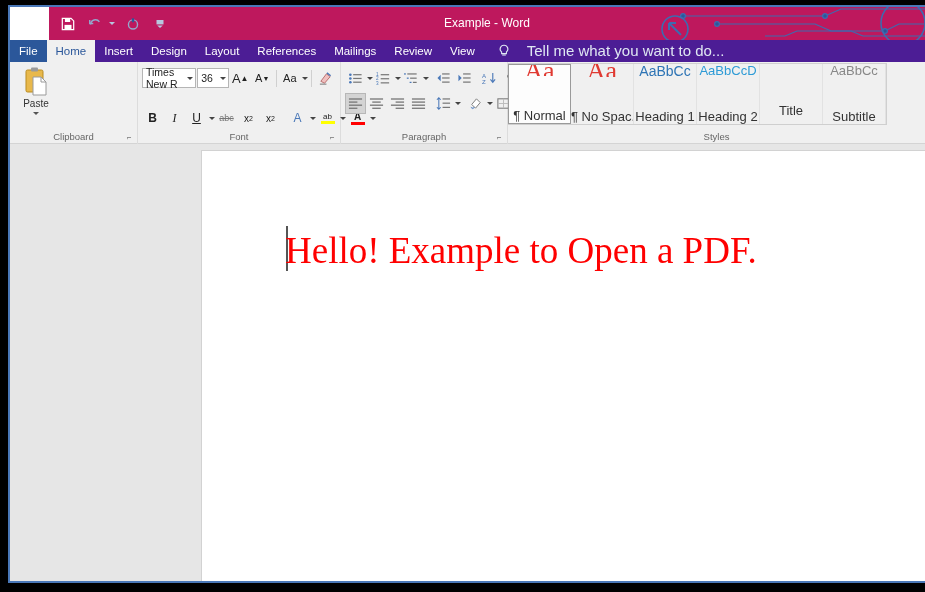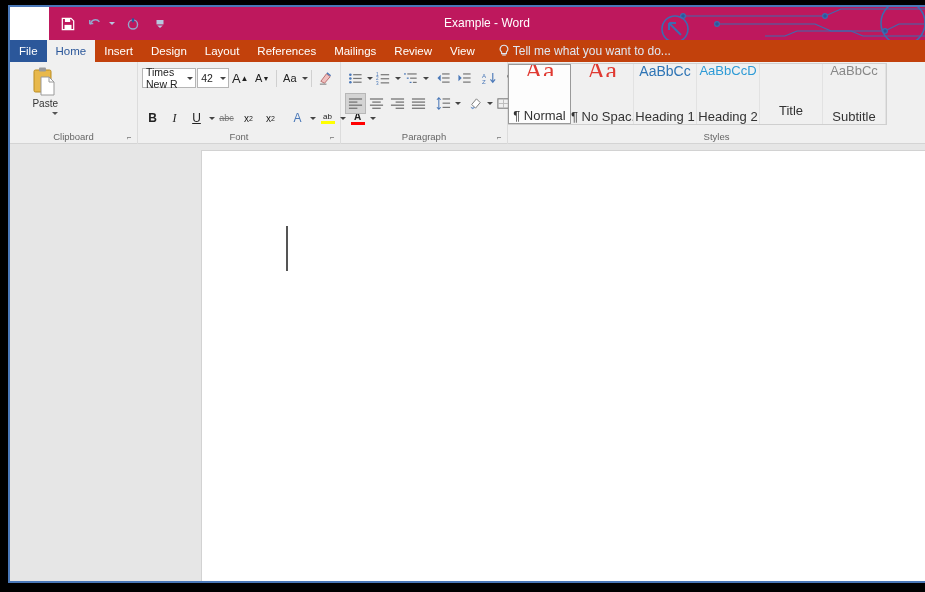--- a/index.html
+++ b/index.html
@@ -50,41 +50,41 @@
   }
   .win-title {
     position: absolute; left: 0; right: 0; top: 0;
     line-height: 33px; text-align: center;
     color: #ffffff; font-size: 12px;
   }
 
   
   .tabstrip {
     height: 22px;
-    background: #c2410c;
+    background: #4c1d95;
     display: flex; align-items: flex-end;
     position: relative;
   }
   .tab {
     padding: 0 9px;
     line-height: 22px;
     color: #ffffff;
     font-size: 11.5px;
     white-space: nowrap;
     cursor: default;
   }
   .tab.file { background: #2b579a; }
   .tab.active {
     background: #f0f0f0;
     color: #2b579a;
   }
   .tellme {
-    display: flex; align-items: center; gap: 3px;
+    display: flex; align-items: center; gap: 17px;
     padding-left: 14px;
-    color: #dfe7f3; font-size: 12px;
+    color: #dfe7f3; font-size: 15px;
     line-height: 22px;
   }
 
   
   .ribbon {
     height: 82px;
     background: #f0f0f0;
     border-bottom: 1px solid #d4d4d4;
     display: flex;
     position: relative;
@@ -105,21 +105,21 @@
   .launcher {
     position: absolute; right: 4px; bottom: 2px;
     width: 8px; height: 8px;
     color: #777; font-size: 8px; line-height: 8px;
   }
 
   
   .g-clipboard { width: 128px; }
   .paste-col {
     width: 44px; display: flex; flex-direction: column;
-    align-items: flex-end; padding-top: 2px;
+    align-items: center; padding-top: 2px;
   }
   .paste-icon { width: 28px; height: 30px; position: relative; }
   .paste-label { font-size: 10px; color: #333; margin-top: 1px; }
   .paste-caret {
     width: 0; height: 0; margin-top: 3px;
     border-left: 3.5px solid transparent;
     border-right: 3.5px solid transparent;
     border-top: 3.5px solid #555;
   }
   .clip-items { display: flex; flex-direction: column; padding-top: 4px; gap: 1px; }
@@ -326,21 +326,21 @@
 
     <div class="group g-font">
       <div class="group-body">
         <div class="f-rows">
           <div class="f-row">
             <div class="combo fontname">
               <span>Times New R</span>
               <span class="combo-caret"></span>
             </div>
             <div class="combo fontsize">
-              <span>42</span>
+              <span>36</span>
               <span class="combo-caret"></span>
             </div>
             <div class="ibtn" style="font-size:13px;">A<span style="font-size:8px;vertical-align:super;">▲</span></div>
             <div class="ibtn" style="font-size:11px;">A<span style="font-size:7px;vertical-align:super;">▼</span></div>
             <span class="sep"></span>
             <div class="ibtn" style="font-size:11px;">Aa</div>
             <span class="mini-caret"></span>
             <span class="sep"></span>
             <div class="ibtn">
               <svg width="15" height="15" viewBox="0 0 16 16">
@@ -540,16 +540,17 @@
           </div>
         </div>
       </div>
       <div class="group-label" style="text-align:center;">Styles</div>
     </div>
   </div>
 
   <div class="workspace">
     <div class="page">
       <div class="caret"></div>
+      <div class="doc-text">Hello! Example to Open a PDF.</div>
     </div>
   </div>
 
 </div>
 
 </body></html>

